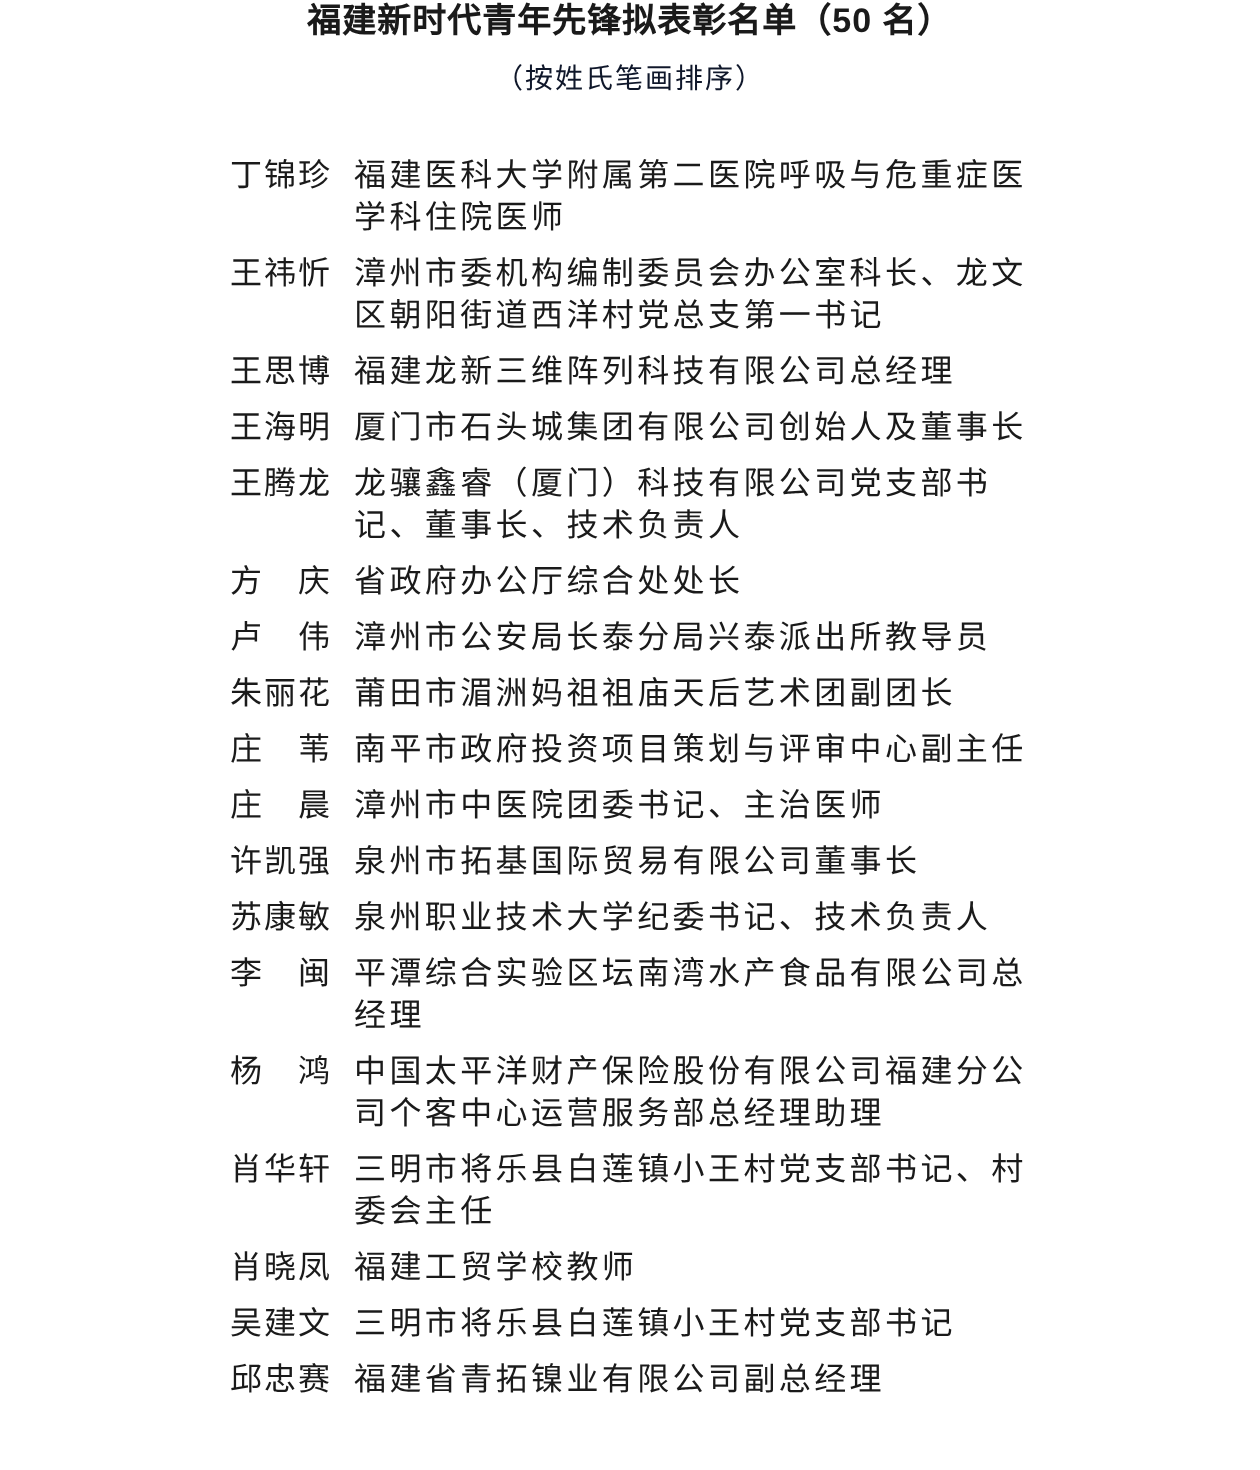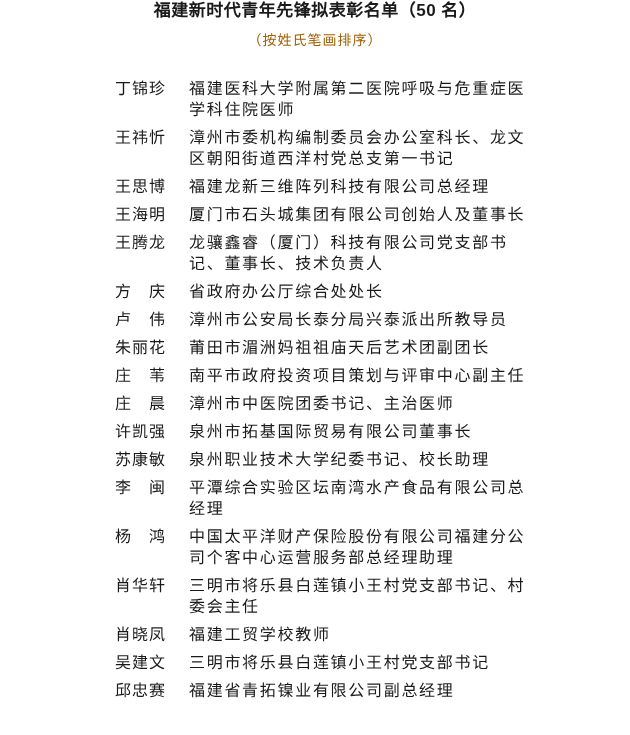--- a/index.html
+++ b/index.html
@@ -29,21 +29,21 @@
     letter-spacing: 0.5px;
     font-family: "Liberation Sans", "DejaVu Sans", sans-serif;
     color: #1a1a1a;
   }
   .doc-subtitle {
     margin-top: 9px;
     text-align: center;
     font-size: 14px;
     line-height: 19px;
     letter-spacing: 1px;
-    color: #a16207;
+    color: #0f172a;
   }
   .honoree-list {
     margin: 28px 0 0 115px;
     width: 428px;
   }
   .row {
     display: flex;
     align-items: flex-start;
     margin-bottom: 7px;
     font-size: 16px;
@@ -52,21 +52,21 @@
   .row .name {
     flex: 0 0 auto;
     width: 48px;
     letter-spacing: 1px;
     white-space: nowrap;
     overflow: visible;
   }
   .row .desc {
     flex: 0 0 auto;
     width: 353px;
-    margin-left: 26px;
+    margin-left: 14px;
     letter-spacing: 1.7px;
     text-align: left;
   }
 </style>
 </head>
 <body>
 
 <div class="page">
   <h1 class="doc-title">福建新时代青年先锋拟表彰名单（50 名）</h1>
   <div class="doc-subtitle">（按姓氏笔画排序）</div>
@@ -122,21 +122,21 @@
   </div>
 
 
   <div class="row">
     <span class="name">许凯强</span>
     <span class="desc">泉州市拓基国际贸易有限公司董事长</span>
   </div>
 
   <div class="row">
     <span class="name">苏康敏</span>
-    <span class="desc">泉州职业技术大学纪委书记、校长助理</span>
+    <span class="desc">泉州职业技术大学纪委书记、技术负责人</span>
   </div>
 
   <div class="row">
     <span class="name">李　闽</span>
     <span class="desc">平潭综合实验区坛南湾水产食品有限公司总经理</span>
   </div>
 
   <div class="row">
     <span class="name">杨　鸿</span>
     <span class="desc">中国太平洋财产保险股份有限公司福建分公司个客中心运营服务部总经理助理</span>

